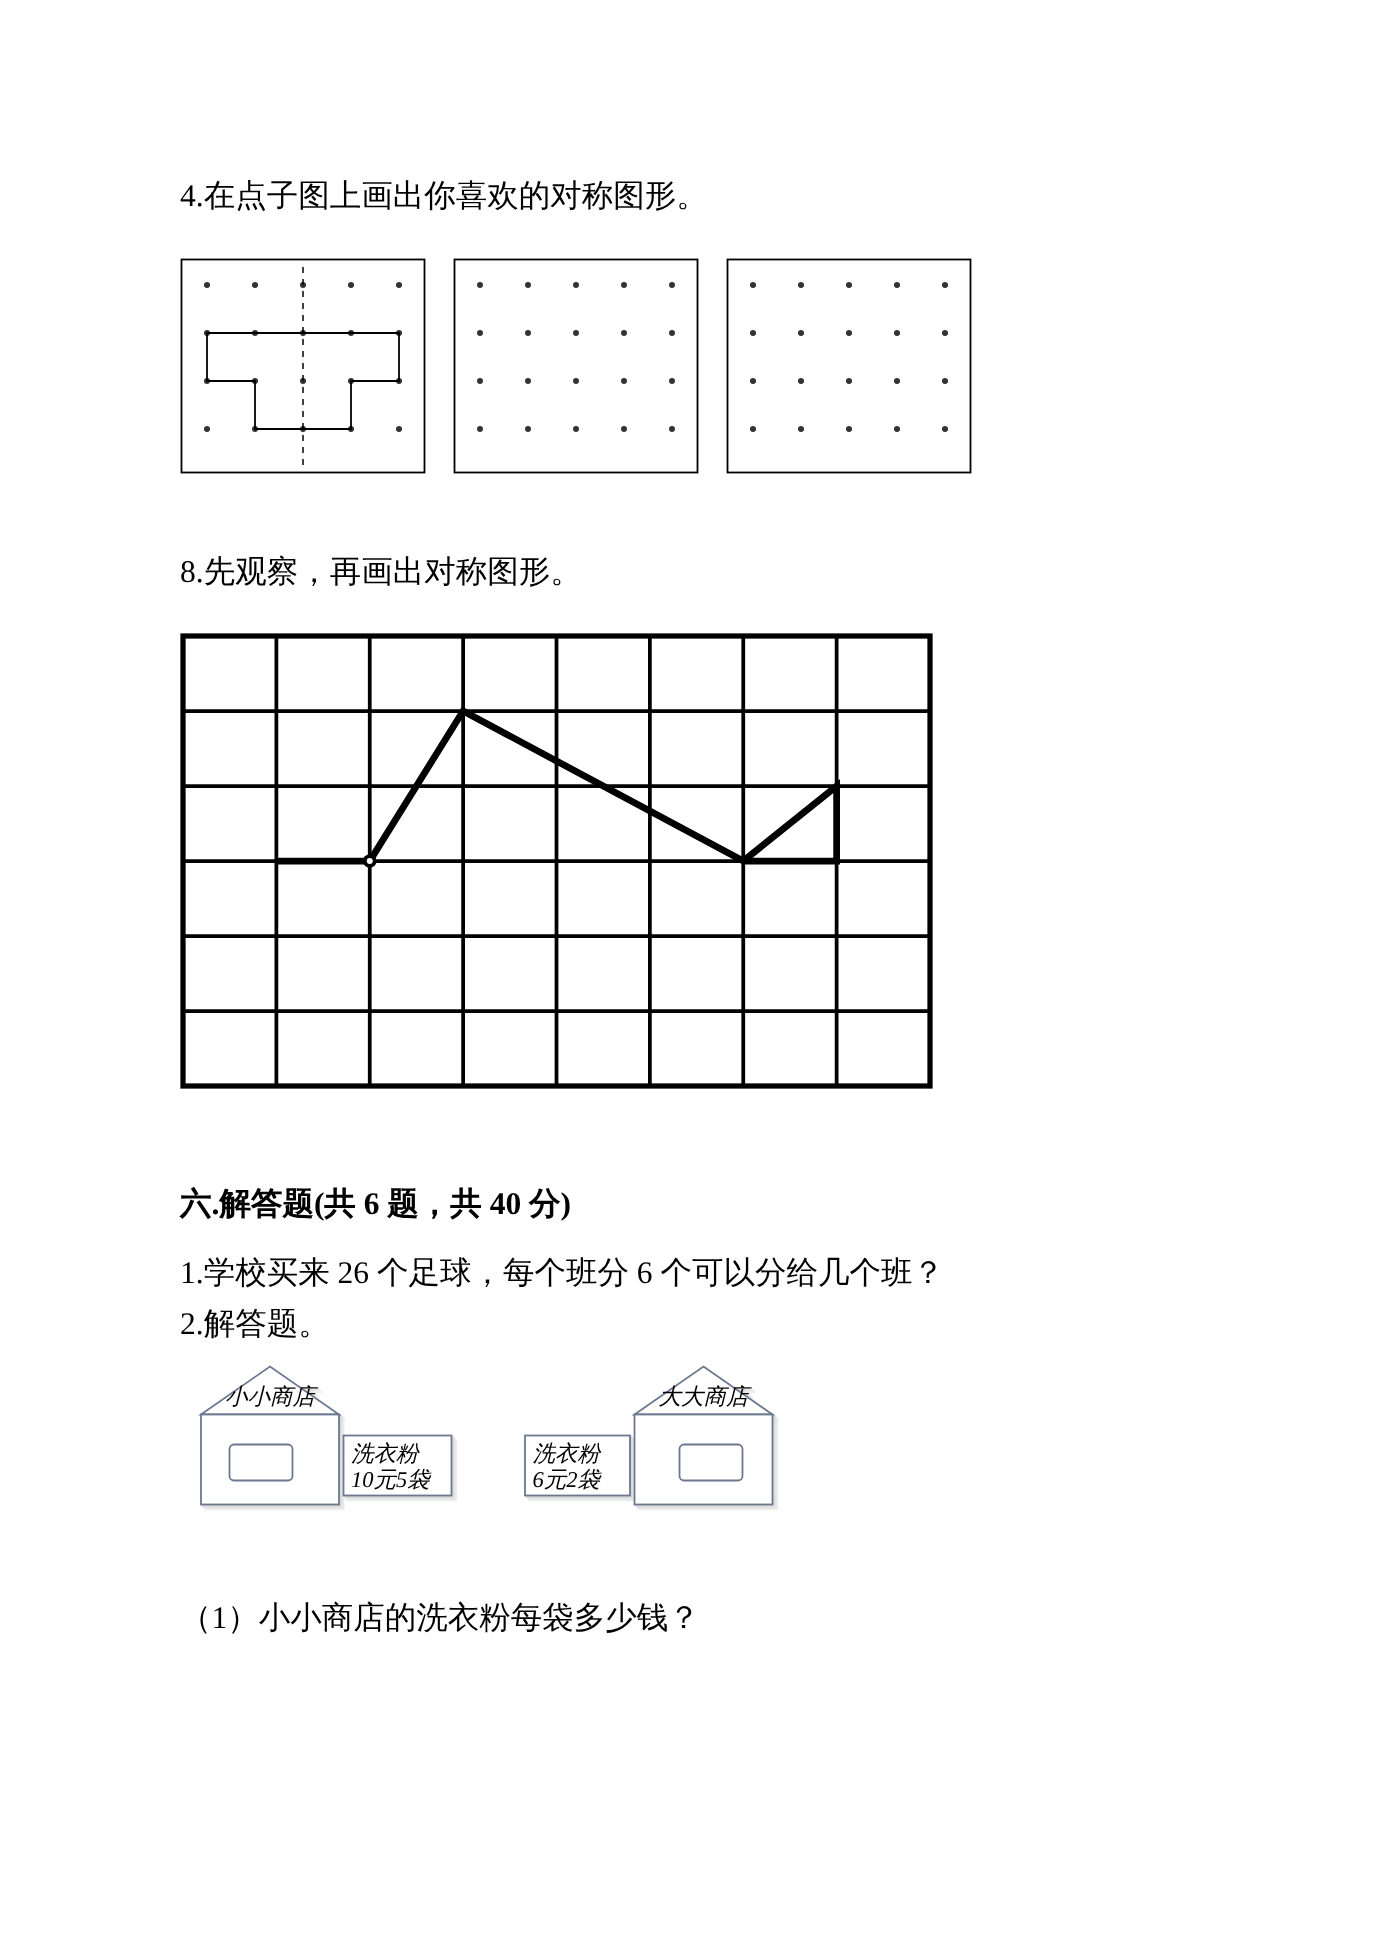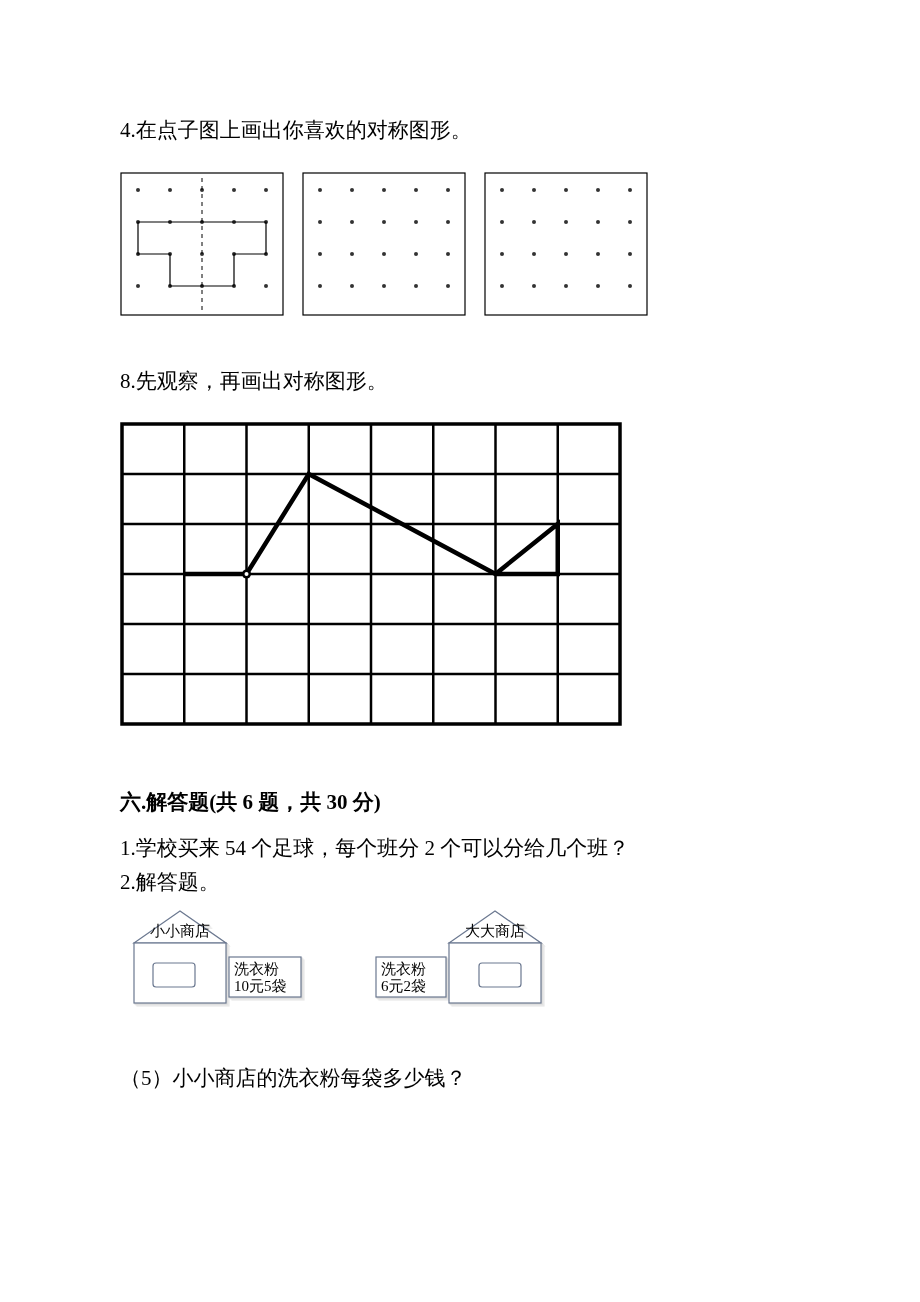--- a/index.html
+++ b/index.html
@@ -18,22 +18,23 @@
       display: flex;
       gap: 18px;
       margin-bottom: 50px;
     }
     .section-header { font-weight: bold; margin-bottom: 15px; }
     .q1-block { margin-bottom: 2px; }
     .q2-block { }
     .figure-block { margin-bottom: 50px; }
     .stores {
       display: flex;
-      gap: 66px;
+      gap: 40px;
       margin: 10px 0 45px 0;
+      font-style: italic;
     }
     .store-shadow {
       filter: drop-shadow(1px 1px 0 #d8d8d8) drop-shadow(2px 2px 0 #e8e8e8);
     }
   </style>
 </head>
 <body>
 
 <div class="question-text">4.在点子图上画出你喜欢的对称图形。</div>
 
@@ -140,23 +141,23 @@
     <line x1="2" y1="202" x2="500" y2="202" stroke="#000" stroke-width="2.5"></line>
     <line x1="2" y1="252" x2="500" y2="252" stroke="#000" stroke-width="2.5"></line>
 
     <polyline points="64.25,152 126.5,152 188.75,52 375.5,152 437.75,102 437.75,152 375.5,152" fill="none" stroke="#000" stroke-width="4.5" stroke-linejoin="miter"></polyline>
 
     <circle cx="126.5" cy="152" r="4.5" fill="#000"></circle>
     <circle cx="126.5" cy="152" r="2" fill="#fff"></circle>
   </svg>
 </div>
 
-<div class="section-header">六.解答题(共 6 题，共 30 分)</div>
+<div class="section-header">六.解答题(共 6 题，共 40 分)</div>
 
-<div class="q1-block">1.学校买来 54 个足球，每个班分 2 个可以分给几个班？</div>
+<div class="q1-block">1.学校买来 26 个足球，每个班分 6 个可以分给几个班？</div>
 <div class="q2-block">2.解答题。</div>
 
 <div class="stores">
 
   <div class="store-shadow">
   <svg width="185" height="100" viewBox="0 0 185 100">
 
     <polygon points="14,35 60,3 106,35" fill="#fff" stroke="#6b7890" stroke-width="1.2"></polygon>
 
     <rect x="14" y="35" width="92" height="60" fill="#fff" stroke="#6b7890" stroke-width="1.2"></rect>
@@ -180,13 +181,13 @@
     <rect x="108" y="55" width="42" height="24" rx="3" fill="#fff" stroke="#6b7890" stroke-width="1.2"></rect>
 
     <rect x="5" y="49" width="70" height="40" fill="#fff" stroke="#6b7890" stroke-width="1.2"></rect>
     <text x="124" y="28" font-family="SimSun" font-size="15" text-anchor="middle" fill="#000"><tspan>大大商店</tspan></text>
     <text x="10" y="66" font-family="SimSun" font-size="15" fill="#000"><tspan>洗衣粉</tspan></text>
     <text x="10" y="83" font-family="SimSun" font-size="15" fill="#000"><tspan>6元2袋</tspan></text>
   </svg>
   </div>
 </div>
 
-<div>（5）小小商店的洗衣粉每袋多少钱？</div>
+<div>（1）小小商店的洗衣粉每袋多少钱？</div>
 
 </body></html>

